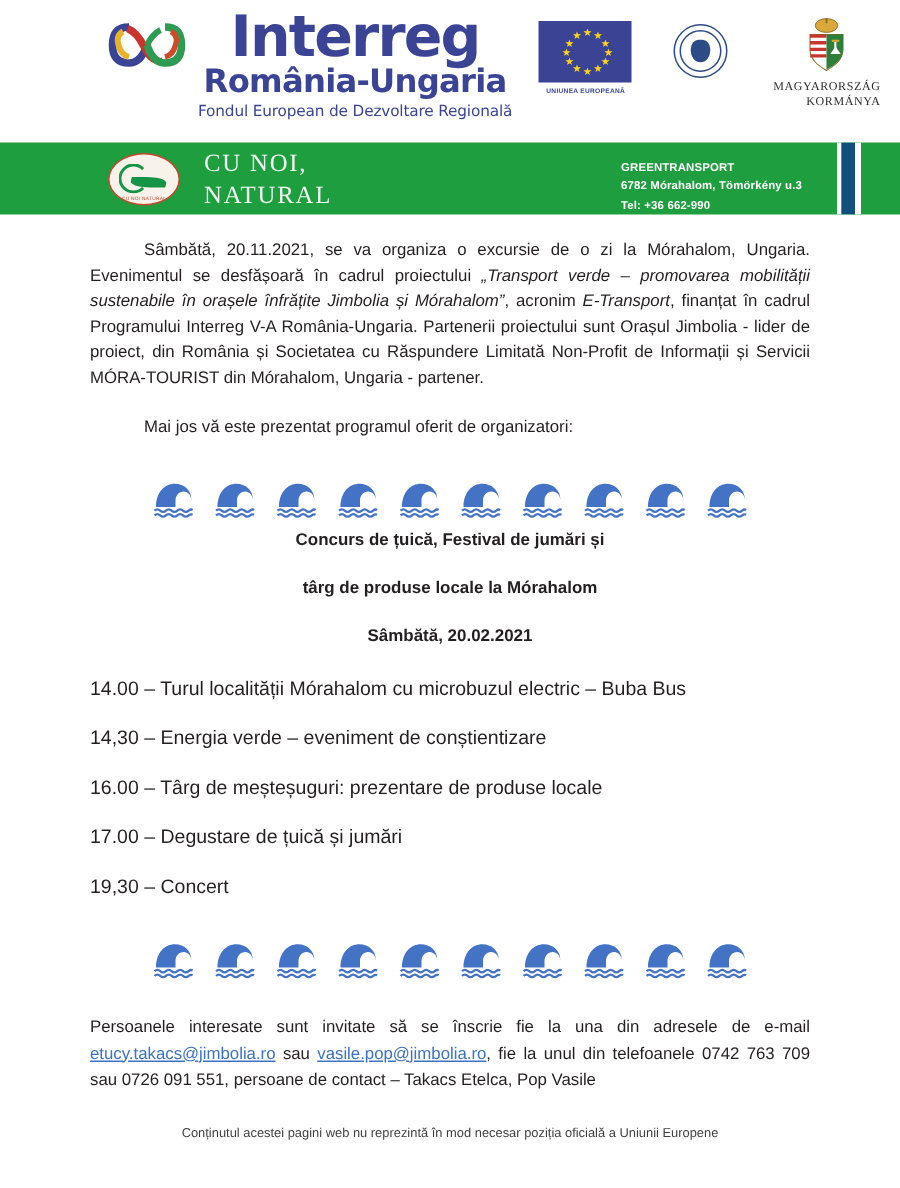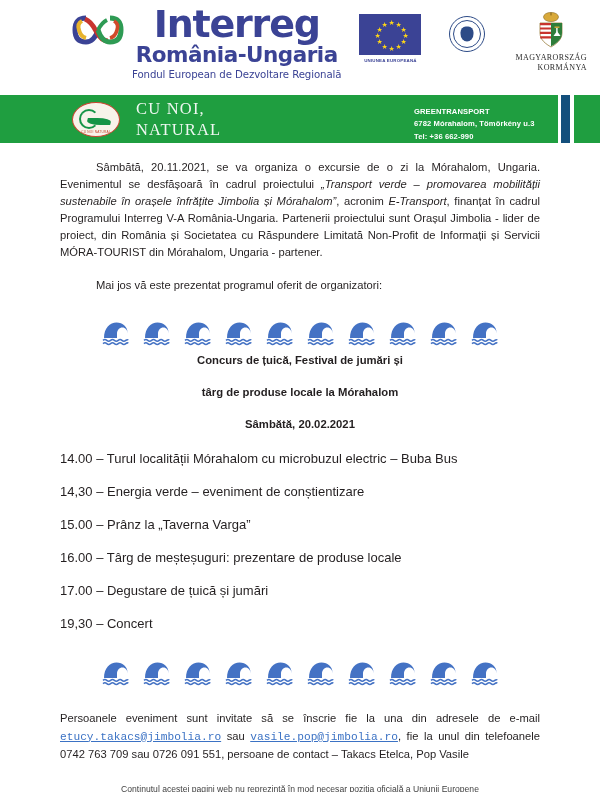--- a/index.html
+++ b/index.html
@@ -266,21 +266,20 @@
     font-family: "Liberation Sans", sans-serif;
     font-size: 11.2px;
     line-height: 1.56;
     text-align: justify;
     margin-top: 24px;
     color: #231f20;
   }
   .contact-para a {
     color: #3b72c4;
     text-decoration: underline;
-    font-family: Liberation Mono, monospace;
   }
 
   .disclaimer {
     text-align: center;
     font-family: "Liberation Sans", sans-serif;
     font-size: 8.6px;
     color: #3f3f3f;
     margin-top: 20px;
   }
 </style>
@@ -421,21 +420,20 @@
         <path d="M1 22.6 q1.9 -1.7 3.8 0 q1.9 1.7 3.8 0 q1.9 -1.7 3.8 0 q1.9 1.7 3.8 0 q1.9 -1.7 3.8 0 q1.9 1.7 3.8 0 q1.4 -1.2 2.6 -0.4" fill="none" stroke="#4472c4" stroke-width="1.5"></path>
       </svg></div>
 
   <div class="event-title first">Concurs de țuică, Festival de jumări și</div>
   <div class="event-title">târg de produse locale la Mórahalom</div>
   <div class="event-title">Sâmbătă, 20.02.2021</div>
 
   <div class="schedule">
       <div class="schedule-item">14.00 – Turul localității Mórahalom cu microbuzul electric – Buba Bus</div>
       <div class="schedule-item">14,30 – Energia verde – eveniment de conștientizare</div>
-      <div class="schedule-item">15.00 – Prânz la „Taverna Varga”</div>
       <div class="schedule-item">16.00 – Târg de meșteșuguri: prezentare de produse locale</div>
       <div class="schedule-item">17.00 – Degustare de țuică și jumări</div>
       <div class="schedule-item">19,30 – Concert</div>
     </div>
 
   <div class="wave-row bottom"><svg class="wave-svg" width="28" height="25" viewBox="0 0 28 25">
         <path d="M2 17 C2 7 8 1.5 14.5 1.5 C21 1.5 25.5 6 25.5 11.5 L25.5 12.2 C25.5 9.2 23.3 6.6 20.4 6.6 C17.3 6.6 15 9.3 15 12.6 L15 17 Z" fill="#4472c4"></path>
         <path d="M1 19.4 q1.9 -1.7 3.8 0 q1.9 1.7 3.8 0 q1.9 -1.7 3.8 0 q1.9 1.7 3.8 0 q1.9 -1.7 3.8 0 q1.9 1.7 3.8 0 q1.4 -1.2 2.6 -0.4" fill="none" stroke="#4472c4" stroke-width="1.5"></path>
         <path d="M1 22.6 q1.9 -1.7 3.8 0 q1.9 1.7 3.8 0 q1.9 -1.7 3.8 0 q1.9 1.7 3.8 0 q1.9 -1.7 3.8 0 q1.9 1.7 3.8 0 q1.4 -1.2 2.6 -0.4" fill="none" stroke="#4472c4" stroke-width="1.5"></path>
       </svg><svg class="wave-svg" width="28" height="25" viewBox="0 0 28 25">
@@ -469,17 +467,17 @@
       </svg><svg class="wave-svg" width="28" height="25" viewBox="0 0 28 25">
         <path d="M2 17 C2 7 8 1.5 14.5 1.5 C21 1.5 25.5 6 25.5 11.5 L25.5 12.2 C25.5 9.2 23.3 6.6 20.4 6.6 C17.3 6.6 15 9.3 15 12.6 L15 17 Z" fill="#4472c4"></path>
         <path d="M1 19.4 q1.9 -1.7 3.8 0 q1.9 1.7 3.8 0 q1.9 -1.7 3.8 0 q1.9 1.7 3.8 0 q1.9 -1.7 3.8 0 q1.9 1.7 3.8 0 q1.4 -1.2 2.6 -0.4" fill="none" stroke="#4472c4" stroke-width="1.5"></path>
         <path d="M1 22.6 q1.9 -1.7 3.8 0 q1.9 1.7 3.8 0 q1.9 -1.7 3.8 0 q1.9 1.7 3.8 0 q1.9 -1.7 3.8 0 q1.9 1.7 3.8 0 q1.4 -1.2 2.6 -0.4" fill="none" stroke="#4472c4" stroke-width="1.5"></path>
       </svg><svg class="wave-svg" width="28" height="25" viewBox="0 0 28 25">
         <path d="M2 17 C2 7 8 1.5 14.5 1.5 C21 1.5 25.5 6 25.5 11.5 L25.5 12.2 C25.5 9.2 23.3 6.6 20.4 6.6 C17.3 6.6 15 9.3 15 12.6 L15 17 Z" fill="#4472c4"></path>
         <path d="M1 19.4 q1.9 -1.7 3.8 0 q1.9 1.7 3.8 0 q1.9 -1.7 3.8 0 q1.9 1.7 3.8 0 q1.9 -1.7 3.8 0 q1.9 1.7 3.8 0 q1.4 -1.2 2.6 -0.4" fill="none" stroke="#4472c4" stroke-width="1.5"></path>
         <path d="M1 22.6 q1.9 -1.7 3.8 0 q1.9 1.7 3.8 0 q1.9 -1.7 3.8 0 q1.9 1.7 3.8 0 q1.9 -1.7 3.8 0 q1.9 1.7 3.8 0 q1.4 -1.2 2.6 -0.4" fill="none" stroke="#4472c4" stroke-width="1.5"></path>
       </svg></div>
 
-  <p class="contact-para"><span>Persoanele eveniment sunt invitate să se înscrie fie la una din adresele de e-mail </span><a href="#">etucy.takacs@jimbolia.ro</a><span> sau </span><a href="#">vasile.pop@jimbolia.ro</a><span>, fie la unul din telefoanele 0742 763 709 sau 0726 091 551, persoane de contact – Takacs Etelca, Pop Vasile</span></p>
+  <p class="contact-para"><span>Persoanele interesate sunt invitate să se înscrie fie la una din adresele de e-mail </span><a href="#">etucy.takacs@jimbolia.ro</a><span> sau </span><a href="#">vasile.pop@jimbolia.ro</a><span>, fie la unul din telefoanele 0742 763 709 sau 0726 091 551, persoane de contact – Takacs Etelca, Pop Vasile</span></p>
 
   <div class="disclaimer">Conținutul acestei pagini web nu reprezintă în mod necesar poziția oficială a Uniunii Europene</div>
 
 </div>
 
 </body></html>

